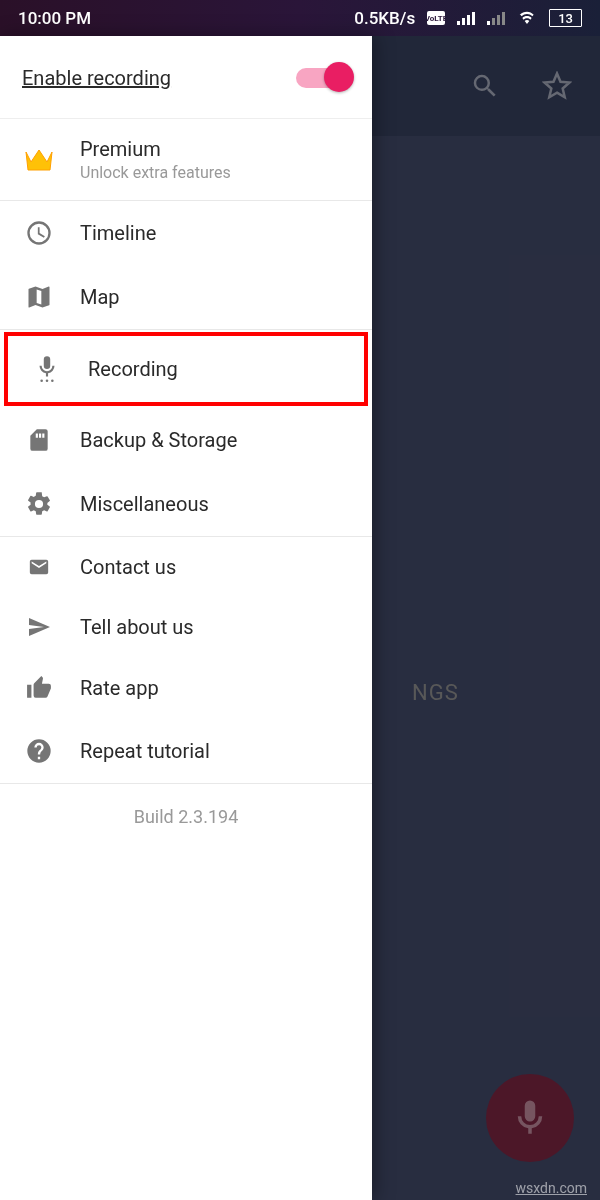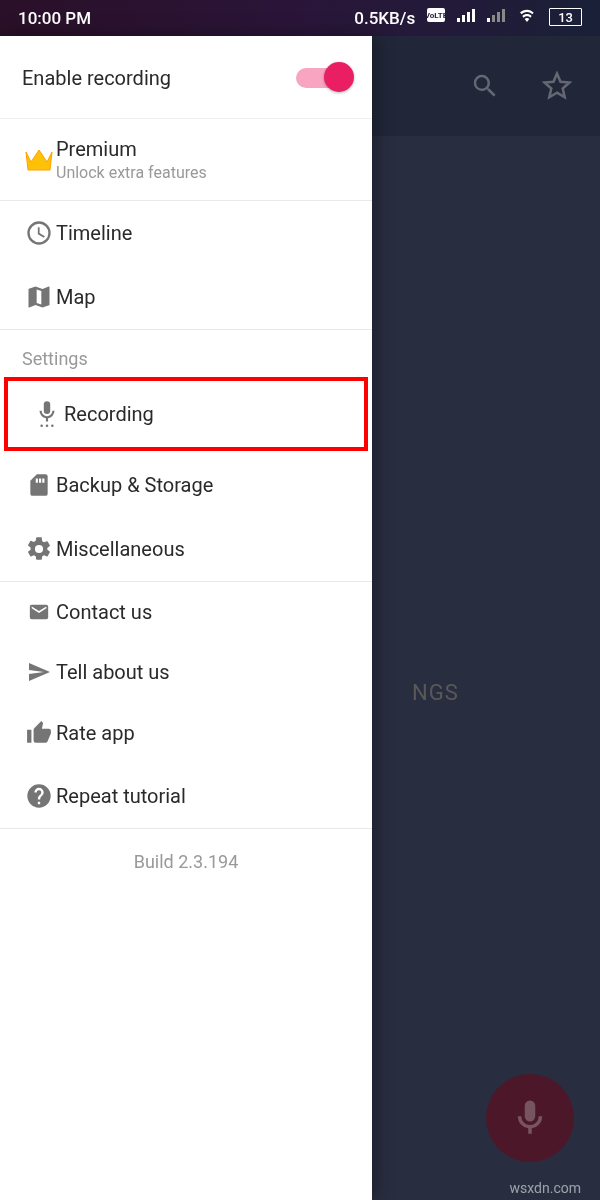--- a/index.html
+++ b/index.html
@@ -17,21 +17,21 @@
   height: 36px;
   background: linear-gradient(90deg, #2a1028 0%, #2a1539 50%, #1a2038 100%);
   color: #fff;
   display: flex;
   align-items: center;
   justify-content: space-between;
   padding: 0 18px;
   font-size: 17px;
   font-weight: 500;
 }
-.status-right { display: flex; gap: 12px; }
+.status-right { display: flex; align-items: center; gap: 12px; }
 .status-right svg { fill: #fff; }
 .battery-pill {
   border: 1.5px solid #fff;
   border-radius: 1px;
   padding: 0 8px;
   font-size: 13px;
   display: flex;
   align-items: center;
   height: 18px;
 }
@@ -89,39 +89,40 @@
   bottom: 0;
   background: #fff;
   box-shadow: 3px 0 18px rgba(0,0,0,0.35);
   display: flex;
   flex-direction: column;
 }
 .drawer-item {
   display: flex;
   align-items: center;
   padding: 18px 22px;
+  gap: 24px;
   color: #333;
 }
 .drawer-item .icon-slot {
   width: 34px;
   display: flex;
   justify-content: center;
 }
 .drawer-item .icon-slot svg { fill: #757575; }
 .drawer-label { font-size: 20px; color: #2a2a2a; }
 .drawer-sublabel { font-size: 16px; color: #999; margin-top: 2px; }
 
 .toggle-row {
   display: flex;
   align-items: center;
   justify-content: space-between;
   padding: 30px 22px 28px 22px;
   border-bottom: 1px solid #eee;
 }
-.toggle-row .label { font-size: 20px; color: #2a2a2a; }
+.toggle-row .label { font-size: 20px; color: #2a2a2a; text-decoration: underline; }
 .switch {
   width: 54px; height: 20px;
   background: #f8a5c2;
   border-radius: 20px;
   position: relative;
 }
 .switch::after {
   content: "";
   position: absolute;
   right: -4px; top: -6px;
@@ -148,24 +149,25 @@
   padding: 22px;
   color: #999;
   font-size: 18px;
 }
 
 .premium .icon-slot svg { fill: none; }
 .two-line { display: flex; flex-direction: column; }
 
 .watermark {
   position: absolute;
-  bottom: 4px; right: 19px;
+  bottom: 4px; right: 13px;
   color: rgba(255,255,255,0.55);
   font-size: 14px;
   z-index: 50;
+  text-decoration: underline;
 }
 </style>
 </head>
 <body>
 
 <div class="status-bar">
   <span>10:00 PM</span>
   <div class="status-right">
     <span>0.5KB/s</span>
     <svg width="18" height="14" viewBox="0 0 18 14">
@@ -244,21 +246,20 @@
     <span class="icon-slot">
       <svg width="28" height="28" viewBox="0 0 24 24">
           <path d="M20.5 3l-.16.03L15 5.1 9 3 3.36 4.9A.5.5 0 003 5.38v15.12a.5.5 0 00.5.5l.16-.03L9 18.9l6 2.1 5.64-1.9a.5.5 0 00.36-.48V3.5a.5.5 0 00-.5-.5zM10 5.47l4 1.4v11.66l-4-1.4V5.47z"></path>
         </svg>
     </span>
     <span class="drawer-label">Map</span>
   </div>
 
   <div class="divider"></div>
 
-  <div class="section-header">Settings</div>
 
   <div class="highlight-box">
     <div class="drawer-item">
       <span class="icon-slot">
         <svg width="26" height="30" viewBox="0 0 24 28">
             <path d="M12 14a3 3 0 003-3V5a3 3 0 00-6 0v6a3 3 0 003 3zm5-3a5 5 0 01-10 0H5a7 7 0 006 6.92V21h2v-3.08A7 7 0 0019 11h-2z"></path>
             <circle cx="7" cy="25" r="1.2"></circle>
             <circle cx="12" cy="25" r="1.2"></circle>
             <circle cx="17" cy="25" r="1.2"></circle>
           </svg>

